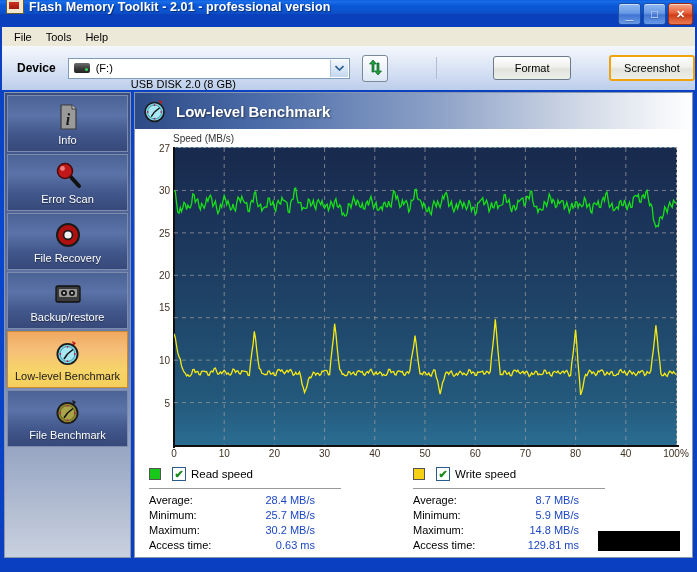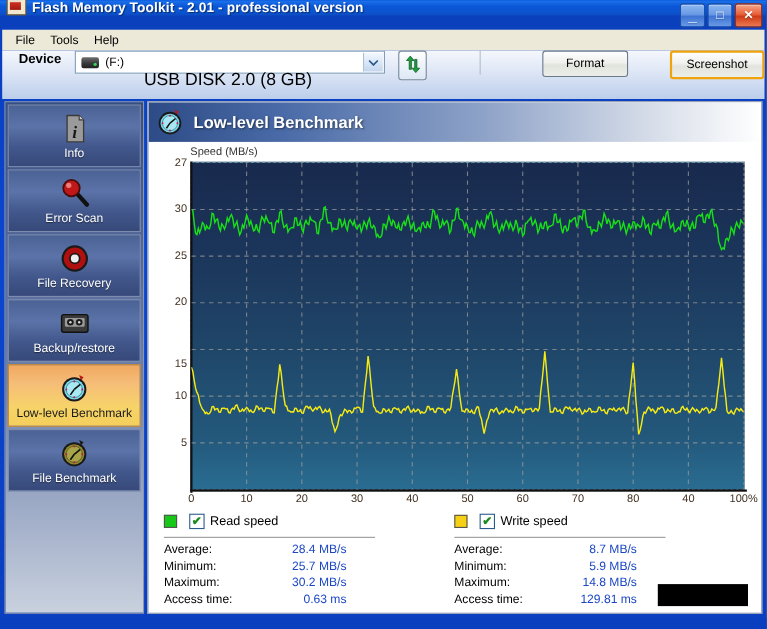--- a/index.html
+++ b/index.html
@@ -59,35 +59,35 @@
   .menubar{
     position:absolute;left:2px;top:27px;width:693px;height:19px;
     background:#ece9d8;display:flex;align-items:center;padding-left:5px;
     box-sizing:border-box;
   }
   .menu-item{padding:2px 7px;color:#000;font-size:11px;cursor:pointer;}
   
   .toolbar{
     position:absolute;left:2px;top:46px;width:693px;height:44px;
     background:linear-gradient(180deg,#f4f7fc 0%,#e3eaf7 35%,#cbd9f0 75%,#bcceea 100%);
-    display:flex;box-sizing:border-box;
+    display:flex;align-items:center;box-sizing:border-box;
   }
   .device-label{font-weight:bold;font-size:12px;margin-left:15px;margin-right:12px;color:#000;}
   .device-select{
     width:292px;height:21px;background:#fff;border:1px solid #7f9db9;
     display:flex;align-items:center;box-sizing:border-box;position:relative;
   }
   .dev-icon{
     width:16px;height:10px;margin-left:5px;margin-right:6px;flex:0 0 auto;
     background:linear-gradient(180deg,#6e6e6e 0%,#3a3a3a 55%,#222 100%);
     border-radius:2px;position:relative;
   }
   .dev-icon::after{content:"";position:absolute;right:2px;bottom:2px;width:3px;height:3px;background:#2fdc56;border-radius:50%;}
   .dev-drive{font-size:11px;color:#000;margin-right:18px;}
-  .dev-name{font-size:16px;color:#000;margin-top:32px;}
+  .dev-name{font-size:11px;color:#000;margin-top:32px;}
   .dd-arrow{
     position:absolute;right:1px;top:1px;width:17px;height:17px;
     background:linear-gradient(180deg,#f4f8fd 0%,#dae7f7 50%,#c3d7ef 100%);
     border-left:1px solid #a8c0d8;
     display:flex;align-items:center;justify-content:center;color:#2b5a8f;font-size:9px;
   }
   .refresh-btn{
     width:25px;height:25px;margin-left:12px;border:1px solid #7b8a99;border-radius:3px;
     background:linear-gradient(180deg,#fdfeff 0%,#eef3fa 50%,#dde8f5 100%);
     display:flex;align-items:center;justify-content:center;cursor:pointer;
@@ -350,21 +350,21 @@
             <line y1="0" y2="297" x1="251" x2="251" stroke="#9a9a9a" stroke-width="1" stroke-dasharray="4 4" opacity="0.75"></line>
             <line y1="0" y2="297" x1="301.2" x2="301.2" stroke="#9a9a9a" stroke-width="1" stroke-dasharray="4 4" opacity="0.75"></line>
             <line y1="0" y2="297" x1="351.4" x2="351.4" stroke="#9a9a9a" stroke-width="1" stroke-dasharray="4 4" opacity="0.75"></line>
             <line y1="0" y2="297" x1="401.6" x2="401.6" stroke="#9a9a9a" stroke-width="1" stroke-dasharray="4 4" opacity="0.75"></line>
             <line y1="0" y2="297" x1="451.8" x2="451.8" stroke="#9a9a9a" stroke-width="1" stroke-dasharray="4 4" opacity="0.75"></line>
             <polyline points="0.0,42.4 1.3,43.5 2.5,54.4 3.8,64.2 5.0,65.3 6.3,59.5 7.5,63.5 8.8,59.7 10.0,54.3 11.3,56.0 12.6,61.5 13.8,57.2 15.1,59.4 16.3,59.9 17.6,55.7 18.8,45.9 20.1,46.7 21.3,54.3 22.6,51.8 23.8,51.0 25.1,58.6 26.4,61.8 27.6,55.5 28.9,57.5 30.1,60.2 31.4,56.7 32.6,50.2 33.9,53.3 35.1,49.2 36.4,47.1 37.6,50.2 38.9,58.4 40.2,56.0 41.4,53.1 42.7,60.6 43.9,65.5 45.2,62.8 46.4,56.5 47.7,59.2 48.9,53.4 50.2,47.5 51.5,51.0 52.7,56.7 54.0,52.9 55.2,56.9 56.5,61.9 57.7,61.1 59.0,55.8 60.2,61.1 61.5,63.0 62.8,54.5 64.0,49.1 65.3,50.9 66.5,54.0 67.8,48.4 69.0,51.7 70.3,54.3 71.5,55.2 72.8,54.6 74.0,63.2 75.3,63.6 76.6,54.8 77.8,52.5 79.1,54.0 80.3,45.0 81.6,43.8 82.8,53.2 84.1,58.7 85.3,57.7 86.6,56.2 87.8,62.9 89.1,60.4 90.4,59.4 91.6,58.8 92.9,59.0 94.1,50.2 95.4,50.1 96.6,56.9 97.9,56.7 99.1,53.2 100.4,60.2 101.7,63.2 102.9,55.6 104.2,52.4 105.4,55.2 106.7,56.1 107.9,49.4 109.2,52.2 110.4,52.6 111.7,53.5 113.0,54.5 114.2,64.0 115.5,64.5 116.7,54.1 118.0,51.4 119.2,51.2 120.5,40.7 121.7,40.0 123.0,50.0 124.2,54.8 125.5,54.3 126.8,54.5 128.0,61.8 129.3,59.5 130.5,60.2 131.8,60.5 133.0,59.9 134.3,51.1 135.5,51.8 136.8,58.0 138.1,56.0 139.3,52.2 140.6,58.6 141.8,61.4 143.1,53.7 144.3,51.7 145.6,54.3 146.8,56.7 148.1,52.7 149.3,58.4 150.6,60.2 151.9,57.4 153.1,56.1 154.4,62.7 155.6,59.4 156.9,53.3 158.1,55.9 159.4,59.6 160.6,53.5 161.9,50.6 163.2,58.1 164.4,59.4 165.7,56.9 166.9,59.0 168.2,67.0 169.4,65.2 170.7,67.9 171.9,67.8 173.2,65.4 174.4,55.7 175.7,56.0 177.0,59.8 178.2,54.5 179.5,48.8 180.7,52.6 182.0,57.6 183.2,52.3 184.5,53.9 185.7,58.6 187.0,59.4 188.3,55.2 189.5,60.7 190.8,61.1 192.0,55.6 193.3,53.2 194.5,57.6 195.8,51.8 197.0,48.4 198.3,54.5 199.5,60.2 200.8,56.9 202.1,54.4 203.3,62.0 204.6,62.3 205.8,60.2 207.1,58.8 208.3,61.9 209.6,55.2 210.8,54.3 212.1,58.6 213.3,59.0 214.6,53.1 215.9,57.7 217.1,59.0 218.4,50.4 219.6,42.9 220.9,44.1 222.1,51.0 223.4,48.1 224.6,52.9 225.9,59.4 227.2,57.7 228.4,52.2 229.7,56.5 230.9,54.3 232.2,52.6 233.4,55.4 234.7,64.0 235.9,61.9 237.2,52.2 238.4,52.6 239.7,51.2 241.0,41.6 242.2,41.3 243.5,50.6 244.7,51.6 246.0,51.8 247.2,54.0 248.5,59.3 249.7,54.9 251.0,57.7 252.3,63.2 253.5,63.5 254.8,58.7 256.0,64.5 257.3,66.7 258.5,58.6 259.8,53.0 261.0,55.2 262.3,58.7 263.6,53.2 264.8,56.3 266.1,59.4 267.3,54.9 268.6,48.1 269.8,50.8 271.1,45.8 272.3,44.6 273.6,49.2 274.8,58.4 276.1,56.9 277.4,53.2 278.6,60.1 279.9,63.7 281.1,60.2 282.4,56.1 283.6,60.7 284.9,56.3 286.1,52.6 287.4,55.3 288.6,59.5 289.9,54.5 291.2,57.7 292.4,61.5 293.7,58.7 294.9,52.0 296.2,56.0 297.4,62.9 298.7,59.3 299.9,59.5 301.2,66.2 302.5,64.7 303.7,55.0 305.0,54.6 306.2,52.6 307.5,51.5 308.7,49.7 310.0,56.7 311.2,55.2 312.5,52.1 313.8,56.2 315.0,63.5 316.3,60.2 317.5,54.5 318.8,59.4 320.0,59.8 321.3,54.3 322.5,53.6 323.8,60.5 325.0,57.9 326.3,57.7 327.6,57.0 328.8,56.3 330.1,46.9 331.3,46.7 332.6,54.3 333.8,54.2 335.1,51.6 336.3,59.4 337.6,64.1 338.9,58.2 340.1,57.5 341.4,61.9 342.6,60.7 343.9,52.3 345.1,53.6 346.4,51.8 347.6,50.5 348.9,50.0 350.1,57.7 351.4,56.0 352.7,48.3 353.9,48.8 355.2,51.1 356.4,43.3 357.7,43.2 358.9,53.6 360.2,58.4 361.4,58.6 362.7,58.3 363.9,64.4 365.2,60.9 366.5,61.1 367.7,62.3 369.0,61.8 370.2,53.6 371.5,55.2 372.7,58.3 374.0,52.7 375.2,46.0 376.5,49.2 377.8,55.5 379.0,51.3 380.3,53.4 381.5,59.4 382.8,58.7 384.0,52.2 385.3,55.5 386.5,54.3 387.8,52.5 389.1,53.0 390.3,60.8 391.6,58.6 392.8,54.3 394.1,59.2 395.3,64.5 396.6,60.2 397.8,55.0 399.1,60.1 400.3,58.3 401.6,53.5 402.9,54.0 404.1,59.8 405.4,55.7 406.6,56.9 407.9,58.8 409.1,57.5 410.4,49.5 411.6,51.8 412.9,59.4 414.1,57.5 415.4,56.0 416.7,63.6 417.9,65.0 419.2,56.3 420.4,55.0 421.7,56.0 422.9,56.8 424.2,53.0 425.4,59.2 426.7,59.4 428.0,52.6 429.2,49.6 430.5,53.0 431.7,45.8 433.0,44.1 434.2,52.3 435.5,59.3 436.7,57.7 438.0,55.3 439.3,62.7 440.5,62.3 441.8,60.2 443.0,58.8 444.3,61.0 445.5,53.6 446.8,52.6 448.0,57.3 449.3,57.5 450.5,51.9 451.8,56.9 453.1,62.1 454.3,57.3 455.6,54.2 456.8,59.4 458.1,59.2 459.3,49.6 460.6,48.1 461.8,47.5 463.1,48.5 464.4,46.4 465.6,53.9 466.9,54.3 468.1,47.9 469.4,46.8 470.6,50.8 471.9,44.1 473.1,42.5 474.4,51.2 475.6,57.5 476.9,56.0 478.2,59.2 479.4,71.5 480.7,75.2 481.9,78.9 483.2,77.5 484.4,78.3 485.7,69.7 486.9,68.7 488.2,70.8 489.4,67.1 490.7,58.7 492.0,61.1 493.2,64.7 494.5,57.9 495.7,54.2 497.0,57.7 498.2,59.3 499.5,52.2 500.7,54.0 502.0,55.2" fill="none" stroke="#18e018" stroke-width="1.3"></polyline>
             <polyline points="0.0,185.8 1.3,189.7 2.5,197.5 3.8,204.9 5.0,208.7 6.3,211.3 7.5,217.9 8.8,221.3 10.0,224.0 11.3,225.3 12.6,228.0 13.8,226.8 15.1,228.3 16.3,228.0 17.6,226.0 18.8,221.6 20.1,221.5 21.3,224.6 22.6,223.7 23.8,223.5 25.1,226.6 26.4,226.8 27.6,223.3 28.9,223.1 30.1,223.2 31.4,223.9 32.6,223.5 33.9,226.9 35.1,227.4 36.4,224.2 37.6,223.1 38.9,224.0 40.2,220.6 41.4,220.1 42.7,223.7 43.9,226.2 45.2,225.7 46.4,223.9 47.7,225.7 48.9,224.0 50.2,222.3 51.5,223.8 52.7,226.2 54.0,224.9 55.2,226.6 56.5,226.9 57.7,224.9 59.0,221.0 60.2,221.5 61.5,224.3 62.8,223.0 64.0,222.9 65.3,225.7 66.5,226.0 67.8,222.8 69.0,223.1 70.3,223.2 71.5,223.7 72.8,223.6 74.0,227.1 75.3,227.4 76.6,214.7 77.8,204.6 79.1,196.1 80.3,183.3 81.6,190.9 82.8,202.7 84.1,213.0 85.3,220.6 86.6,221.4 87.8,225.3 89.1,225.6 90.4,226.6 91.6,226.4 92.9,226.6 94.1,223.1 95.4,223.2 96.6,226.0 97.9,225.9 99.1,224.6 100.4,227.4 101.7,227.6 102.9,223.6 104.2,221.4 105.4,221.5 106.7,223.2 107.9,221.8 109.2,224.2 110.4,225.7 111.7,224.0 113.0,222.4 114.2,224.2 115.5,222.3 116.7,221.6 118.0,224.0 119.2,227.3 120.5,226.6 121.7,224.3 123.0,226.3 124.2,226.2 125.5,224.0 126.8,228.6 128.0,236.0 129.3,239.6 130.5,244.4 131.8,241.5 133.0,238.3 134.3,231.8 135.5,229.1 136.8,229.9 138.1,227.3 139.3,224.1 140.6,224.9 141.8,227.1 143.1,225.1 144.3,225.3 145.6,227.4 146.8,226.5 148.1,223.0 149.3,223.4 150.6,222.3 151.9,222.3 153.1,223.0 154.4,226.7 155.6,226.6 156.9,212.0 158.1,200.9 159.4,190.2 160.6,175.7 161.9,185.6 163.2,199.8 164.4,211.4 165.7,221.5 166.9,222.7 168.2,226.3 169.4,226.0 170.7,227.4 171.9,227.7 173.2,227.1 174.4,223.5 175.7,224.0 177.0,226.5 178.2,225.4 179.5,224.1 180.7,226.6 182.0,227.1 183.2,223.6 184.5,222.8 185.7,223.2 187.0,224.3 188.3,223.4 189.5,226.5 190.8,227.4 192.0,224.9 193.3,223.6 194.5,225.0 195.8,222.3 197.0,221.3 198.3,224.1 199.5,226.7 200.8,225.7 202.1,224.0 203.3,226.3 204.6,225.6 205.8,224.0 207.1,224.9 208.3,227.6 209.6,226.3 210.8,227.4 212.1,227.3 213.3,225.6 214.6,221.5 215.9,221.5 217.1,224.6 218.4,223.8 219.6,223.5 220.9,226.6 222.1,226.9 223.4,223.4 224.6,223.0 225.9,223.2 227.2,224.1 228.4,223.4 229.7,226.7 230.9,227.4 232.2,224.7 233.4,223.8 234.7,225.2 235.9,222.3 237.2,211.8 238.4,205.3 239.7,198.0 241.0,187.5 242.2,196.0 243.5,208.2 244.7,217.1 246.0,225.7 247.2,225.6 248.5,226.7 249.7,223.9 251.0,224.0 252.3,226.4 253.5,226.7 254.8,224.9 256.0,227.4 257.3,228.0 258.5,224.4 259.8,221.8 261.0,222.3 262.3,229.3 263.6,232.6 264.8,239.3 266.1,246.1 267.3,240.8 268.6,234.5 269.8,232.1 271.1,226.6 272.3,224.3 273.6,224.4 274.8,226.4 276.1,224.0 277.4,223.1 278.6,226.3 279.9,228.3 281.1,227.4 282.4,225.5 283.6,227.0 284.9,224.9 286.1,223.2 287.4,224.6 288.6,226.6 289.9,225.0 291.2,226.6 292.4,227.2 293.7,225.2 294.9,221.6 296.2,222.3 297.4,225.4 298.7,224.1 299.9,224.5 301.2,227.4 302.5,227.3 303.7,224.0 305.0,224.3 306.2,224.0 307.5,223.7 308.7,223.2 310.0,226.2 311.2,225.7 312.5,223.4 313.8,223.8 315.0,225.6 316.3,223.2 317.5,208.5 318.8,198.1 320.0,186.0 321.3,171.4 322.5,184.6 323.8,200.8 325.0,213.2 326.3,226.6 327.6,226.5 328.8,226.5 330.1,223.0 331.3,223.2 332.6,226.0 333.8,225.8 335.1,224.5 336.3,227.4 337.6,227.8 338.9,223.9 340.1,222.1 341.4,222.3 342.6,223.7 343.9,222.2 345.1,224.6 346.4,225.7 347.6,224.4 348.9,223.3 350.1,225.6 351.4,224.0 352.7,223.1 353.9,225.4 355.2,228.4 356.4,227.4 357.7,224.8 358.9,226.4 360.2,225.7 361.4,223.2 362.7,223.6 363.9,226.7 365.2,225.9 366.5,226.6 367.7,226.6 369.0,225.9 370.2,222.2 371.5,222.3 372.7,225.4 374.0,225.1 375.2,224.3 376.5,227.4 377.8,228.1 379.0,224.5 380.3,223.5 381.5,224.0 382.8,224.7 384.0,223.0 385.3,225.3 386.5,225.7 387.8,223.9 389.1,223.1 390.3,225.1 391.6,223.2 392.8,222.4 394.1,225.2 395.3,228.2 396.6,227.4 397.8,214.5 399.1,205.8 400.3,194.3 401.6,181.6 402.9,197.8 404.1,216.1 405.4,230.5 406.6,246.9 407.9,243.1 409.1,238.0 410.4,230.2 411.6,226.6 412.9,227.6 414.1,224.8 415.4,222.2 416.7,223.2 417.9,225.6 419.2,223.9 420.4,225.2 421.7,227.4 422.9,226.1 424.2,223.0 425.4,223.8 426.7,222.3 428.0,222.0 429.2,223.3 430.5,227.0 431.7,226.6 433.0,224.1 434.2,225.5 435.5,226.5 436.7,224.0 438.0,223.6 439.3,227.2 440.5,227.6 441.8,227.4 443.0,226.1 444.3,226.3 445.5,222.6 446.8,221.5 448.0,224.0 449.3,224.7 450.5,223.1 451.8,225.7 453.1,227.1 454.3,224.5 455.6,222.6 456.8,224.0 458.1,226.0 459.3,224.2 460.6,225.6 461.8,227.4 463.1,226.1 464.4,223.5 465.6,224.7 466.9,223.2 468.1,222.5 469.4,223.9 470.6,227.4 471.9,226.6 473.1,223.7 474.4,224.9 475.6,225.2 476.9,222.3 478.2,210.1 479.4,201.5 480.7,189.4 481.9,177.4 483.2,189.9 484.4,203.3 485.7,213.0 486.9,225.7 488.2,227.8 489.4,227.4 490.7,225.3 492.0,227.4 493.2,228.4 494.5,225.1 495.7,223.1 497.0,224.0 498.2,225.5 499.5,223.6 500.7,225.2 502.0,226.6" fill="none" stroke="#f5ea14" stroke-width="1.3"></polyline>
           </svg>
       <div class="ytick" style="top: 254.571px;">5</div>
           <div class="ytick" style="top: 212.143px;">10</div>
-          <div class="ytick" style="top: 183px; text-align: right;">15</div>
+          <div class="ytick" style="top: 159px; text-align: right;">15</div>
           <div class="ytick" style="top: 127.286px;">20</div>
           <div class="ytick" style="top: 84.8571px;">25</div>
           <div class="ytick" style="top: 42.4286px;">30</div>
           <div class="ytick" style="top: 0px;">27</div>
           <div class="xtick" style="left: 0px;">0</div>
           <div class="xtick" style="left: 50.2px;">10</div>
           <div class="xtick" style="left: 100.4px;">20</div>
           <div class="xtick" style="left: 150.6px;">30</div>
           <div class="xtick" style="left: 200.8px;">40</div>
           <div class="xtick" style="left: 251px;">50</div>

